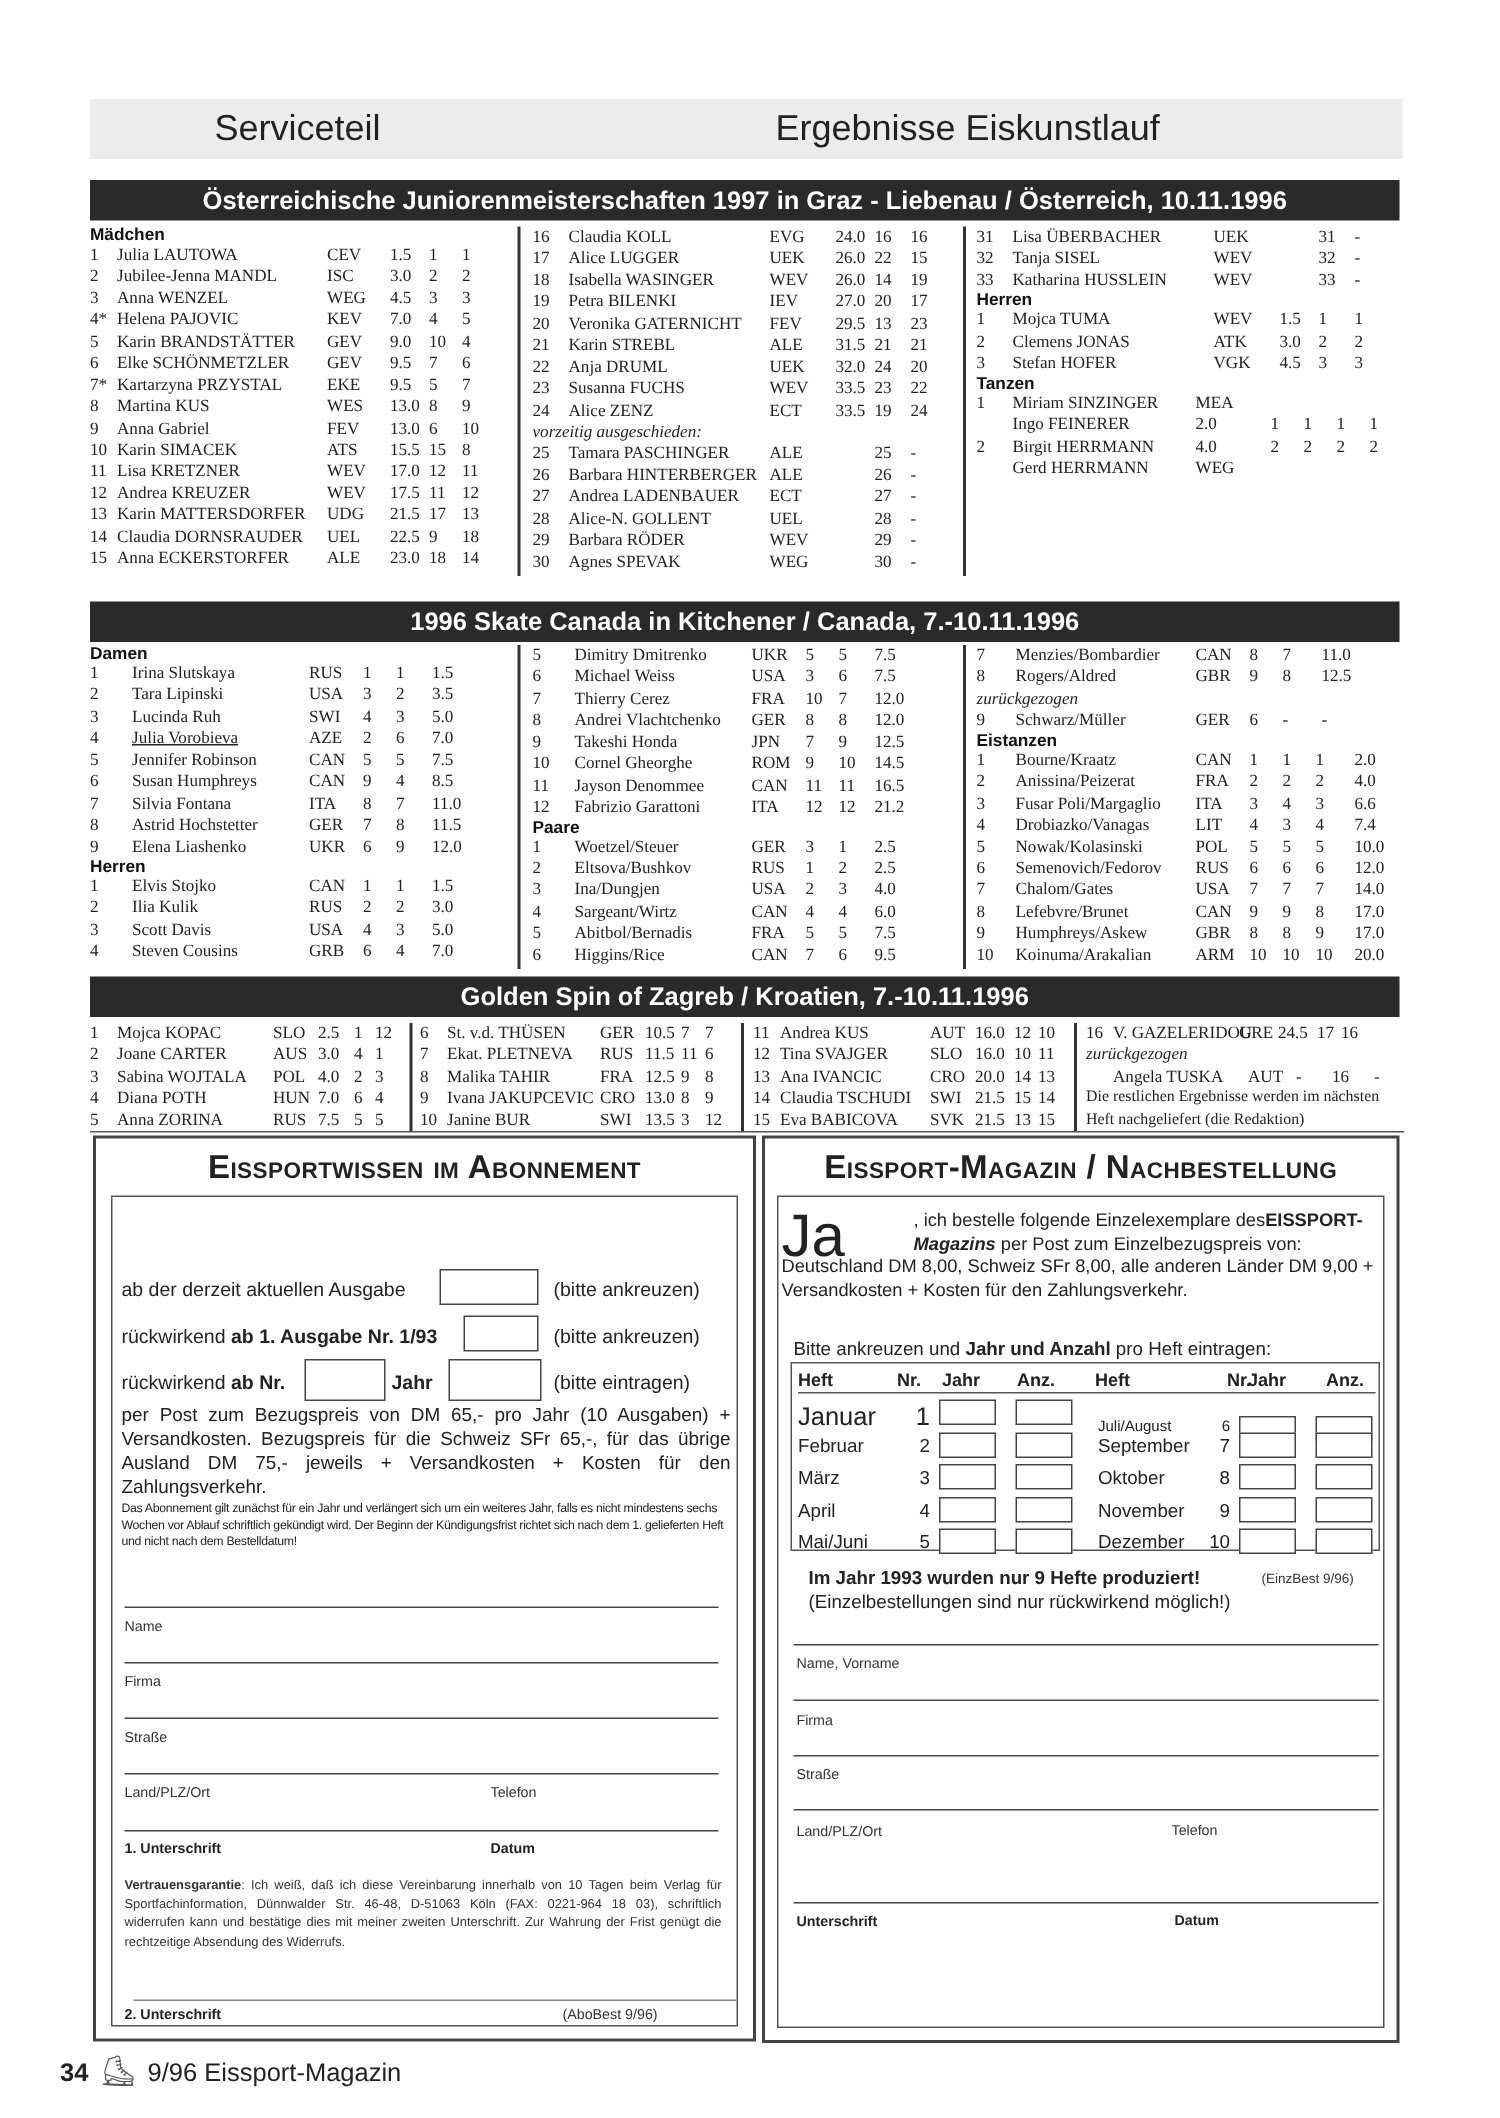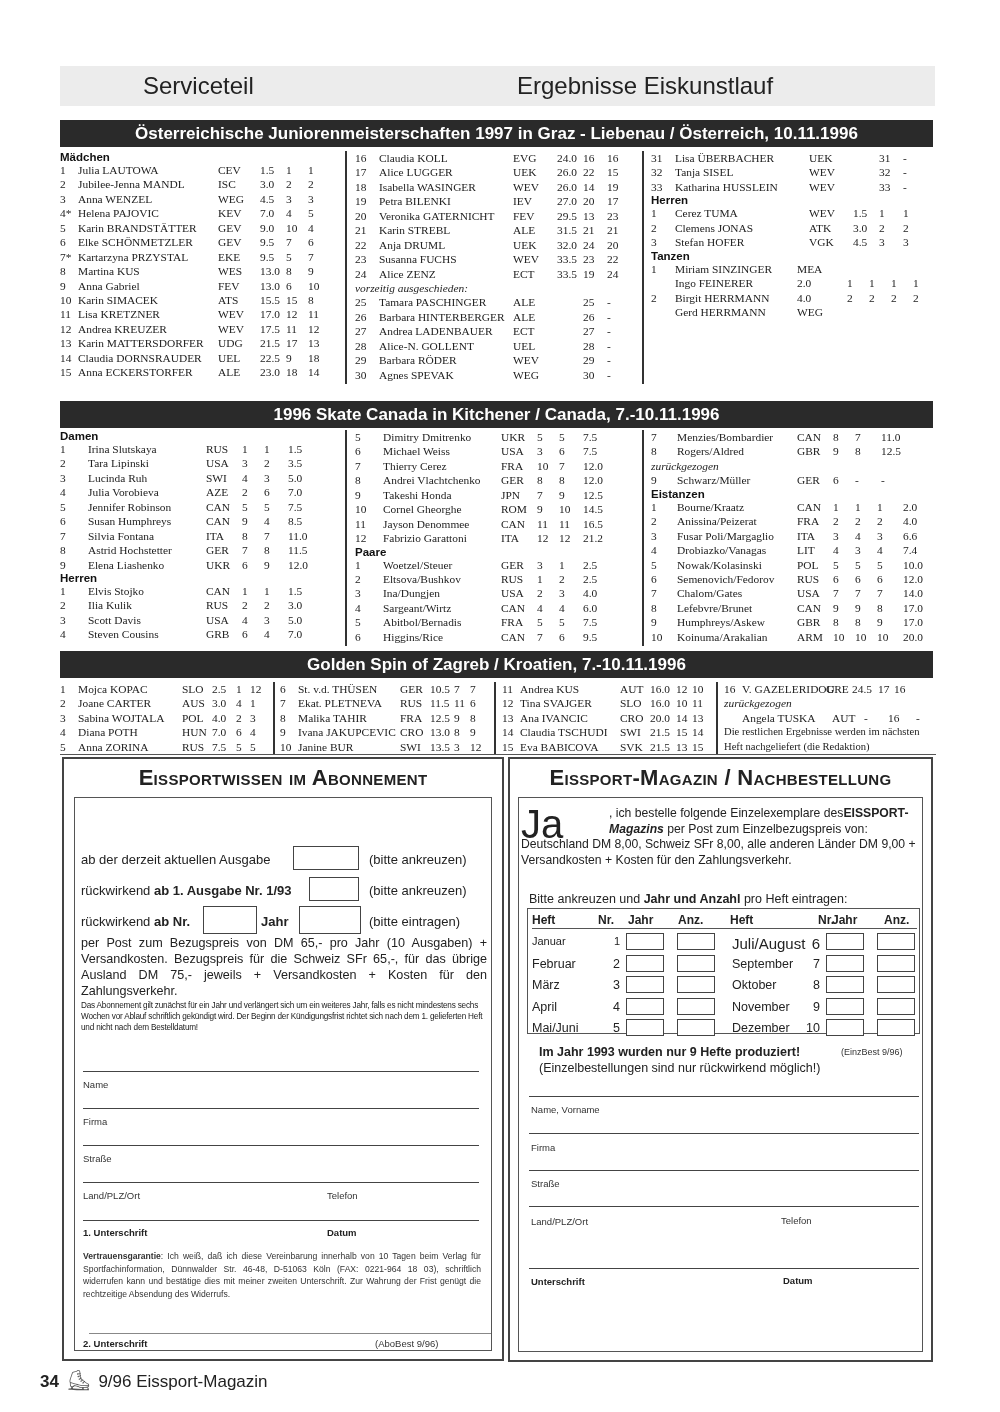--- a/index.html
+++ b/index.html
@@ -304,21 +304,21 @@
       <span style="width: 24px;">33</span>
       <span style="width: 134px;">Katharina HUSSLEIN</span>
       <span style="width: 44px;">WEV</span>
       <span style="width: 26px;"></span>
       <span style="width: 24px;">33</span>
       <span style="width: 22px;">-</span>
     </div>
     <div class="sub">Herren</div>
     <div class="row">
       <span style="width: 24px;">1</span>
-      <span style="width: 134px;">Cerez TUMA</span>
+      <span style="width: 134px;">Mojca TUMA</span>
       <span style="width: 44px;">WEV</span>
       <span style="width: 26px;">1.5</span>
       <span style="width: 24px;">1</span>
       <span style="width: 22px;">1</span>
     </div>
     <div class="row">
       <span style="width: 24px;">2</span>
       <span style="width: 134px;">Clemens JONAS</span>
       <span style="width: 44px;">ATK</span>
       <span style="width: 26px;">3.0</span>
@@ -398,21 +398,21 @@
     <div class="row">
       <span style="width: 28px;">3</span>
       <span style="width: 118px;">Lucinda Ruh</span>
       <span style="width: 36px;">SWI</span>
       <span style="width: 22px;">4</span>
       <span style="width: 24px;">3</span>
       <span style="width: 30px;">5.0</span>
     </div>
     <div class="row">
       <span style="width: 28px;">4</span>
-      <span style="width: 118px;">Julia Vorobieva</span>
+      <span style="width: 118px; text-decoration: underline;">Julia Vorobieva</span>
       <span style="width: 36px;">AZE</span>
       <span style="width: 22px;">2</span>
       <span style="width: 24px;">6</span>
       <span style="width: 30px;">7.0</span>
     </div>
     <div class="row">
       <span style="width: 28px;">5</span>
       <span style="width: 118px;">Jennifer Robinson</span>
       <span style="width: 36px;">CAN</span>
       <span style="width: 22px;">5</span>
@@ -921,21 +921,21 @@
         <div class="sans" style="position: absolute; left: 4px; top: 4px; width: 385px; height: 16px; font: bold 12px &quot;Liberation Sans&quot;, sans-serif; border-bottom: 1px solid rgb(85, 85, 85);">
           <span style="position: absolute; left: 0px;">Heft</span>
           <span style="position: absolute; left: 66px;">Nr.</span>
           <span style="position: absolute; left: 96px;">Jahr</span>
           <span style="position: absolute; left: 146px;">Anz.</span>
           <span style="position: absolute; left: 198px;">Heft</span>
           <span style="position: absolute; left: 286px;">Nr.</span>
           <span style="position: absolute; left: 300px;">Jahr</span>
           <span style="position: absolute; left: 352px;">Anz.</span>
         </div>
-        <div class="sans" style="position: absolute; left: 4px; top: 24px; width: 190px; height: 20px; font-size: 11px;">
+        <div class="sans" style="position: absolute; left: 4px; top: 24px; width: 190px; height: 20px; font-size: 17px;">
           <span style="position: absolute; left: 0px; top: 2px;">Januar</span>
           <span style="position: absolute; left: 72px; top: 2px; width: 16px; text-align: right;">1</span>
           <span class="box" style="position: absolute; left: 94px; top: 0px; width: 38px; height: 17px;"></span>
           <span class="box" style="position: absolute; left: 145px; top: 0px; width: 38px; height: 17px;"></span>
         </div>
         <div class="sans" style="position: absolute; left: 4px; top: 45.5px; width: 190px; height: 20px; font-size: 12.5px;">
           <span style="position: absolute; left: 0px; top: 2px;">Februar</span>
           <span style="position: absolute; left: 72px; top: 2px; width: 16px; text-align: right;">2</span>
           <span class="box" style="position: absolute; left: 94px; top: 0px; width: 38px; height: 17px;"></span>
           <span class="box" style="position: absolute; left: 145px; top: 0px; width: 38px; height: 17px;"></span>
@@ -951,21 +951,21 @@
           <span style="position: absolute; left: 72px; top: 2px; width: 16px; text-align: right;">4</span>
           <span class="box" style="position: absolute; left: 94px; top: 0px; width: 38px; height: 17px;"></span>
           <span class="box" style="position: absolute; left: 145px; top: 0px; width: 38px; height: 17px;"></span>
         </div>
         <div class="sans" style="position: absolute; left: 4px; top: 110px; width: 190px; height: 20px; font-size: 12.5px;">
           <span style="position: absolute; left: 0px; top: 2px;">Mai/Juni</span>
           <span style="position: absolute; left: 72px; top: 2px; width: 16px; text-align: right;">5</span>
           <span class="box" style="position: absolute; left: 94px; top: 0px; width: 38px; height: 17px;"></span>
           <span class="box" style="position: absolute; left: 145px; top: 0px; width: 38px; height: 17px;"></span>
         </div>
-        <div class="sans" style="position: absolute; left: 204px; top: 24px; width: 190px; height: 20px; font-size: 15px;">
+        <div class="sans" style="position: absolute; left: 204px; top: 35px; width: 190px; height: 20px; font-size: 10px;">
           <span style="position: absolute; left: 0px; top: 2px;">Juli/August</span>
           <span style="position: absolute; left: 72px; top: 2px; width: 16px; text-align: right;">6</span>
           <span class="box" style="position: absolute; left: 94px; top: 0px; width: 38px; height: 17px;"></span>
           <span class="box" style="position: absolute; left: 145px; top: 0px; width: 38px; height: 17px;"></span>
         </div>
         <div class="sans" style="position: absolute; left: 204px; top: 45.5px; width: 190px; height: 20px; font-size: 12.5px;">
           <span style="position: absolute; left: 0px; top: 2px;">September</span>
           <span style="position: absolute; left: 72px; top: 2px; width: 16px; text-align: right;">7</span>
           <span class="box" style="position: absolute; left: 94px; top: 0px; width: 38px; height: 17px;"></span>
           <span class="box" style="position: absolute; left: 145px; top: 0px; width: 38px; height: 17px;"></span>

